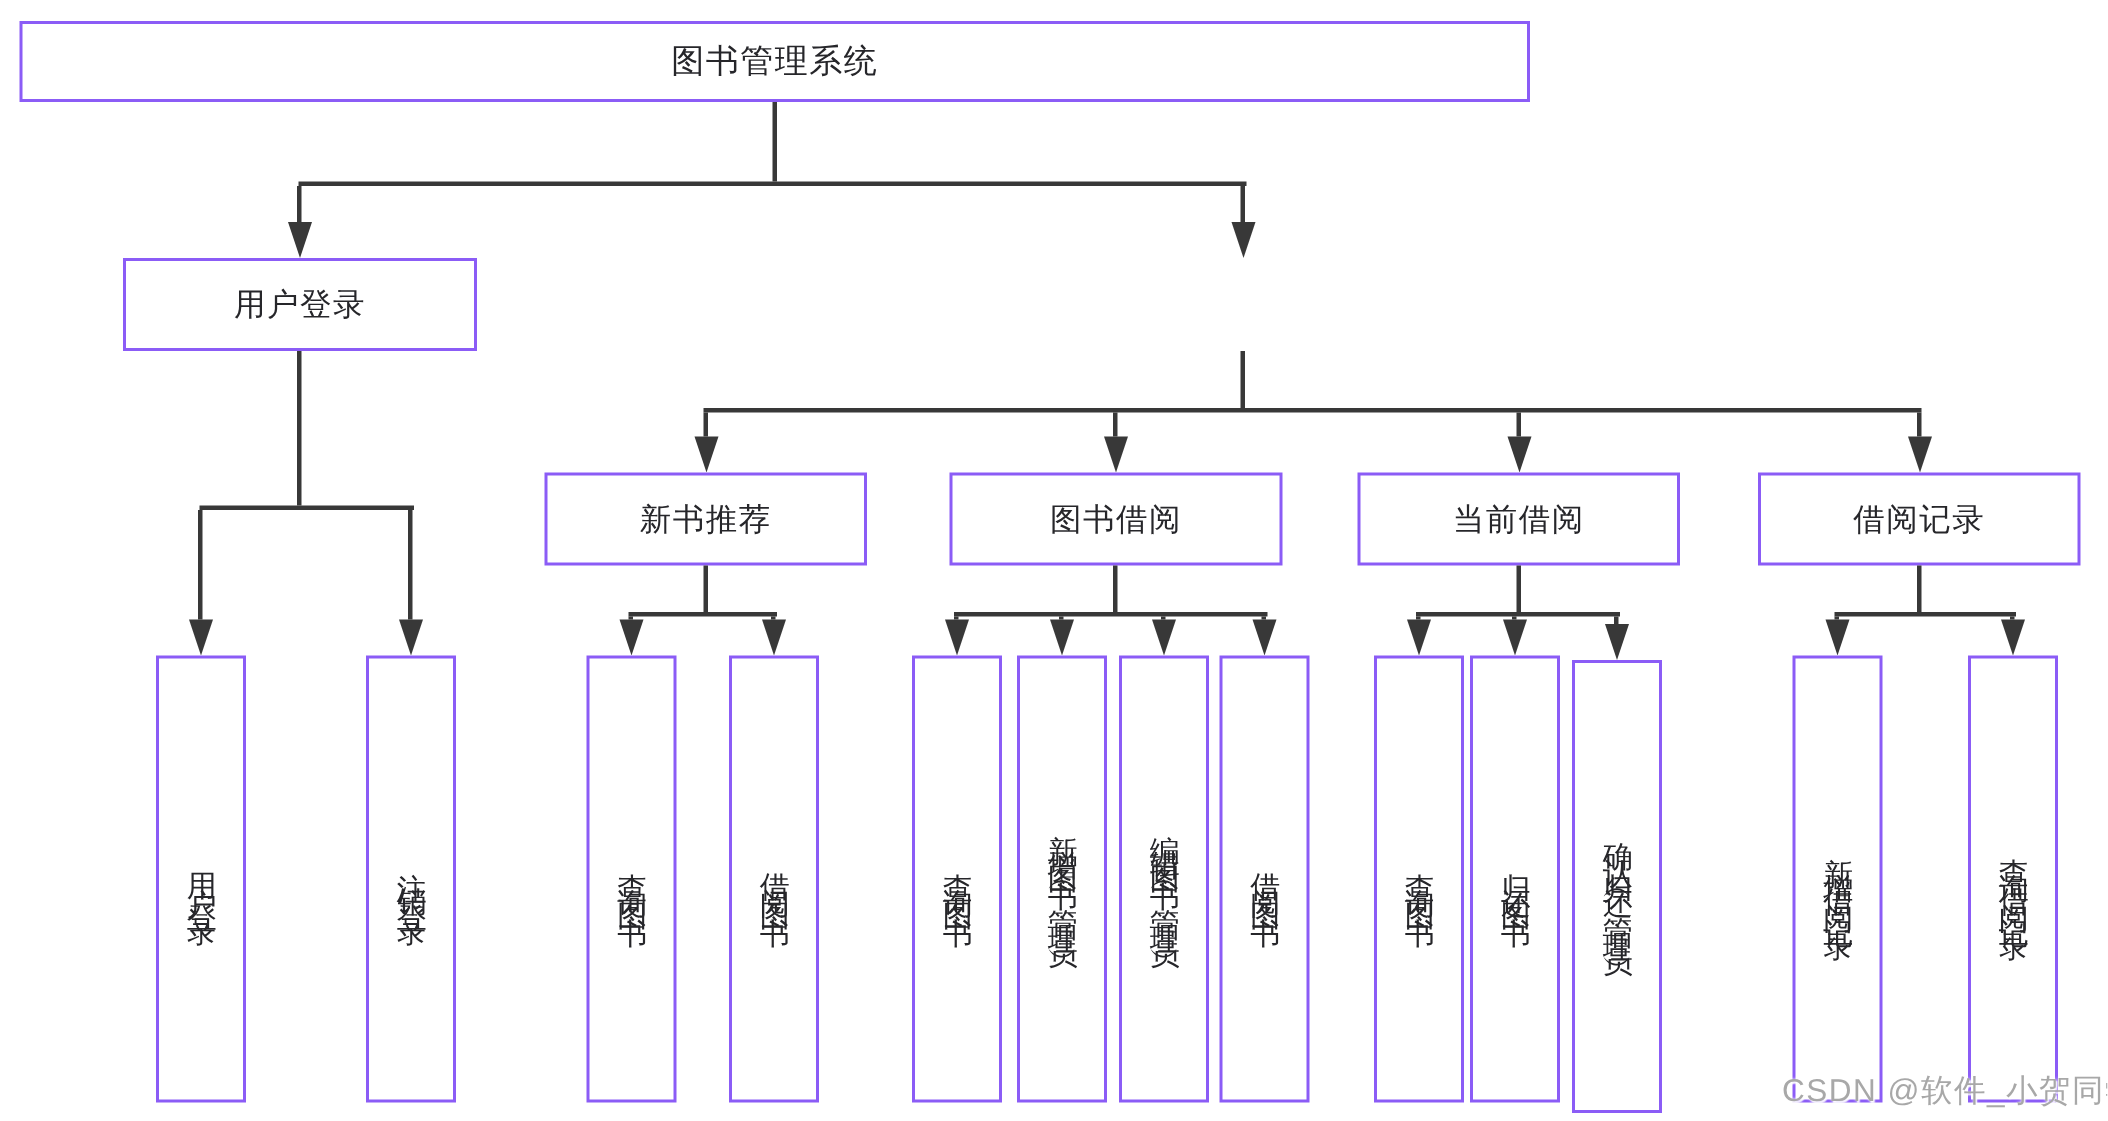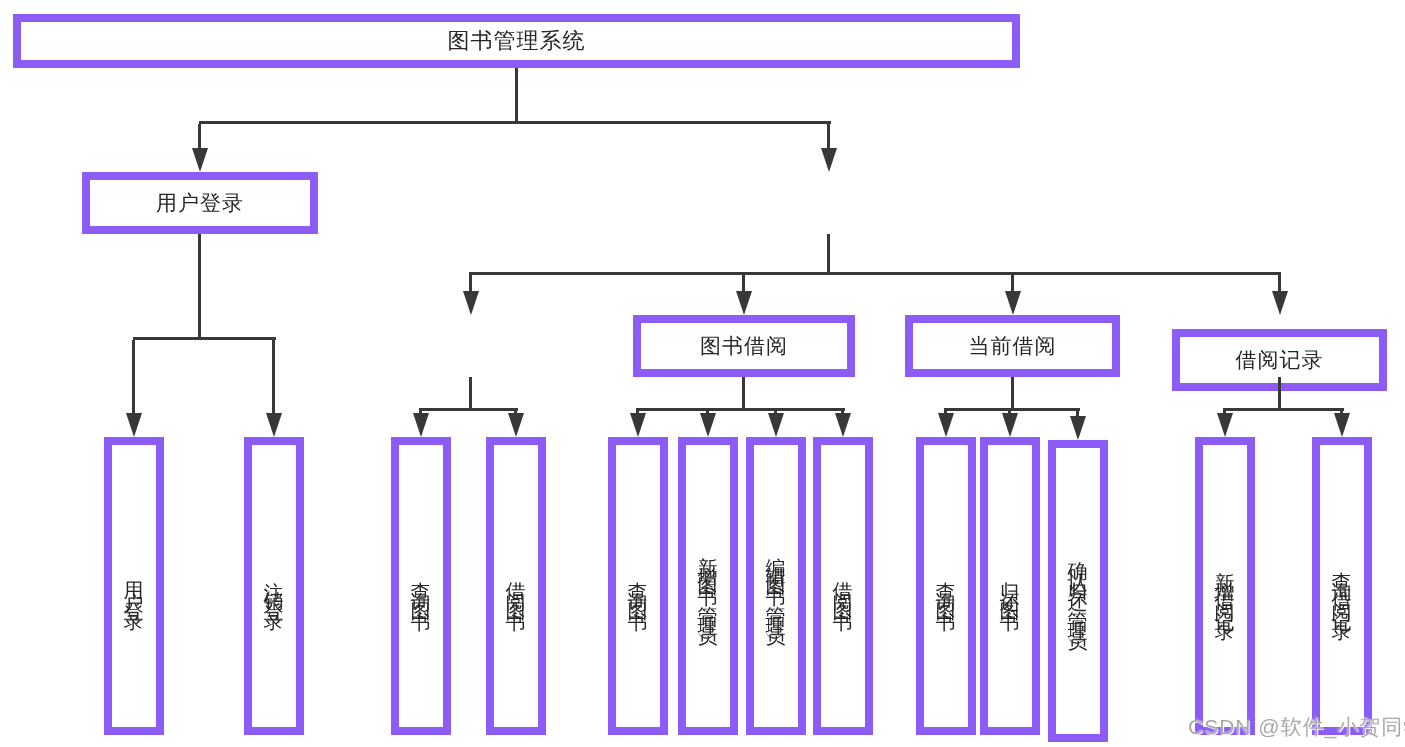--- a/index.html
+++ b/index.html
@@ -1,21 +1,21 @@
 <!DOCTYPE html>
 <html><head>
 <meta charset="utf-8">
 <style>
   html,body{margin:0;padding:0;background:#ffffff;}
   .canvas{
     position:relative;width:1405px;height:747px;background:#ffffff;overflow:hidden;
     font-family:"Liberation Sans","DejaVu Sans",sans-serif;color:#26262a;
   }
   .node{
-    position:absolute;box-sizing:border-box;border:8px solid #8b5cf6;background:#ffffff;
+    position:absolute;box-sizing:border-box;border:2px solid #8b5cf6;background:#ffffff;
     display:flex;align-items:center;justify-content:center;
   }
   .node.h{font-size:21px;letter-spacing:1px;white-space:nowrap;}
   .node.title{font-size:22px;}
   .vtext{
     writing-mode:vertical-rl;text-orientation:mixed;
     font-size:20px;letter-spacing:10px;line-height:1;
   }
   .hline,.vline{position:absolute;background:#383838;}
   .hline{height:3px;}
@@ -55,27 +55,30 @@
   <div class="arrow" style="left:132px;top:340px;height:73px"></div>
   <div class="arrow" style="left:272px;top:340px;height:73px"></div>
 
   <div class="vline" style="left:827px;top:234px;height:38px"></div>
   <div class="hline" style="left:469px;top:272px;width:812px"></div>
   <div class="arrow" style="left:469px;top:275px;height:16px"></div>
   <div class="arrow" style="left:742px;top:275px;height:16px"></div>
   <div class="arrow" style="left:1011px;top:275px;height:16px"></div>
   <div class="arrow" style="left:1278px;top:275px;height:16px"></div>
 
+  <div class="node h" style="left:363px;top:315px;width:215px;height:62px">
+    <span>新书推荐</span>
+  </div>
   <div class="node h" style="left:905px;top:315px;width:215px;height:62px">
     <span>当前借阅</span>
   </div>
   <div class="node h" style="left:633px;top:315px;width:222px;height:62px">
     <span>图书借阅</span>
   </div>
-  <div class="node h" style="left:1172px;top:329px;width:215px;height:62px">
+  <div class="node h" style="left:1172px;top:315px;width:215px;height:62px">
     <span>借阅记录</span>
   </div>
 
   <div class="vline" style="left:469px;top:377px;height:31px"></div>
   <div class="hline" style="left:419px;top:408px;width:99px"></div>
   <div class="arrow" style="left:419px;top:411px;height:2px"></div>
   <div class="arrow" style="left:514px;top:411px;height:2px"></div>
 
   <div class="vline" style="left:742px;top:377px;height:31px"></div>
   <div class="hline" style="left:636px;top:408px;width:209px"></div>

